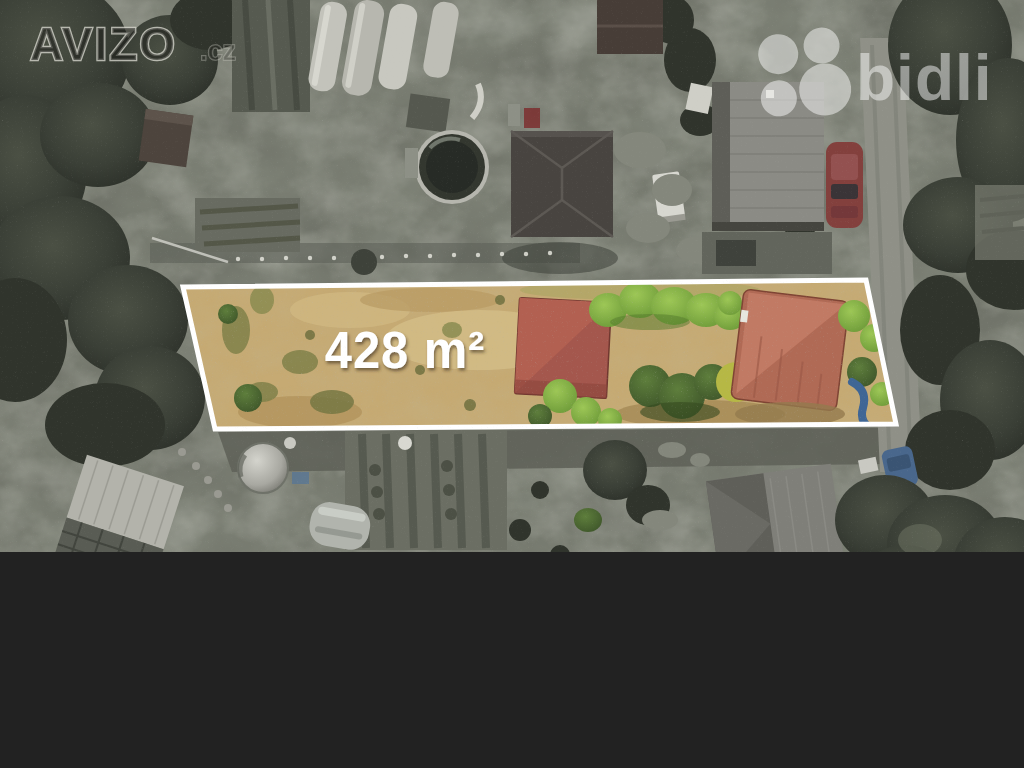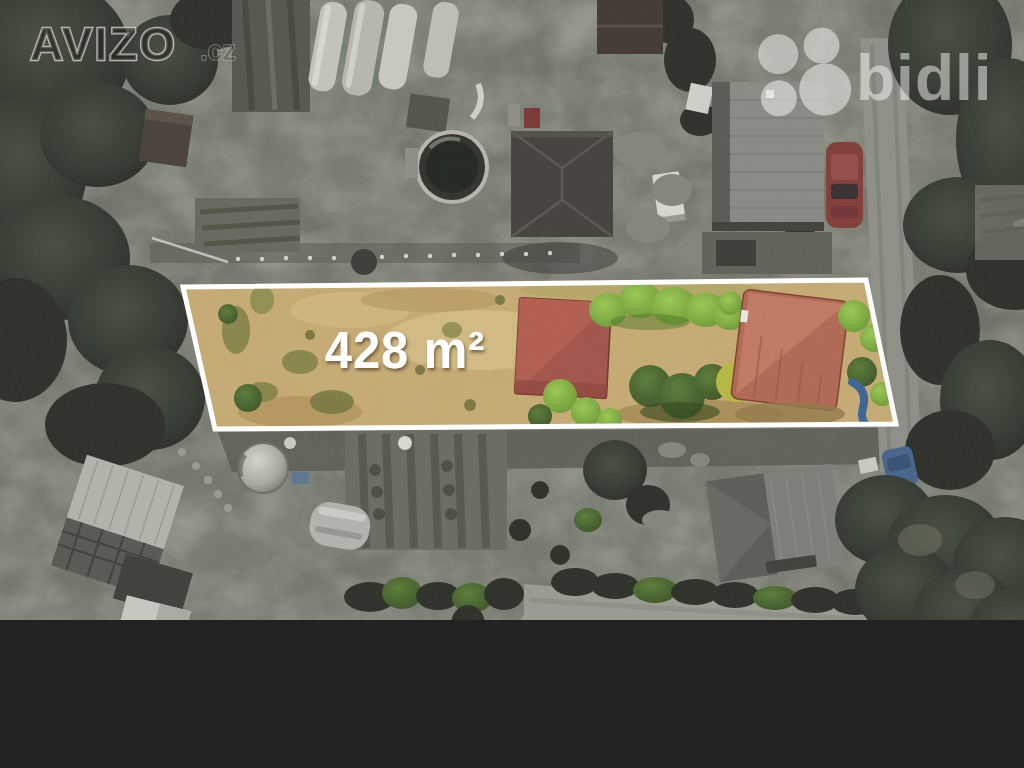--- a/index.html
+++ b/index.html
@@ -1,16 +1,16 @@
 <!DOCTYPE html>
 <html><head>
 <meta charset="utf-8">
 <style>
   html,body{margin:0;padding:0;background:#222;}
-  #stage{position:relative;width:1024px;height:620px;overflow:hidden;background:#70746a;
+  #stage{position:relative;width:1024px;height:552px;overflow:hidden;background:#70746a;
          font-family:"Liberation Sans", sans-serif;}
   #stage svg{position:absolute;left:0;top:0;}
   text{font-family:"Liberation Sans","DejaVu Sans",sans-serif;}
   .t{fill:url(#gTree);}
   .td{fill:#30342c;}
   .b{fill:url(#gBush);}
   .bd{fill:url(#gBushD);}
   .rock{fill:#84877c;}
 </style>
 </head>

